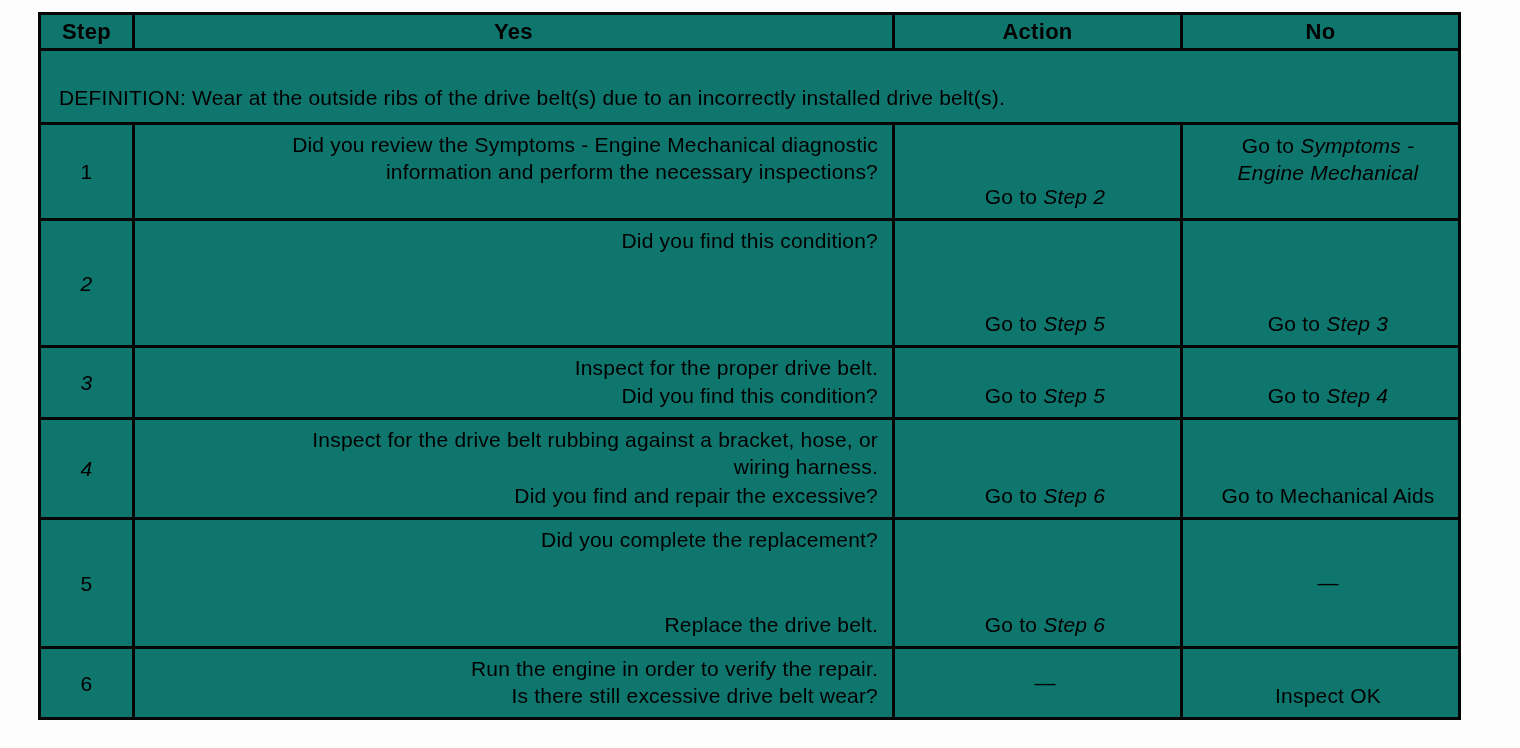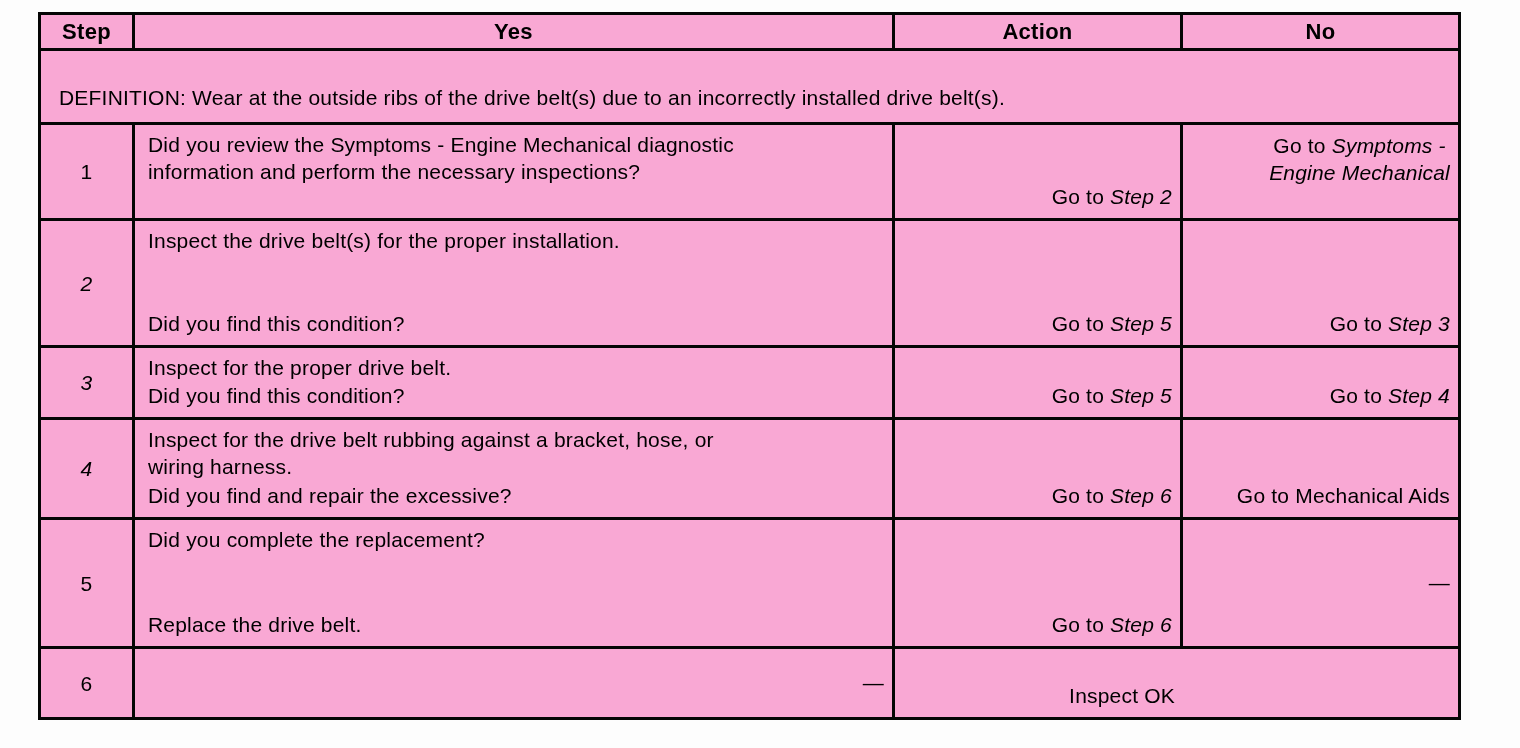--- a/index.html
+++ b/index.html
@@ -19,21 +19,21 @@
     background: #fdfdfd;
   }
   .tbl {
     position: absolute;
     left: 38px;
     top: 12px;
     display: grid;
     grid-template-columns: 94px 760px 288px 275px;
     grid-template-rows: 36px 74px 96px 127px 72px 100px 129px 68px;
     border: 3px solid #050505;
-    background: #f9a8d4;
+    background: #0f766e;
   }
   .c {
     border-right: 3px solid #050505;
     border-bottom: 3px solid #050505;
     box-sizing: border-box;
     overflow: hidden;
     font-size: 21px;
     line-height: 27px;
     letter-spacing: 0.2px;
     white-space: pre-line;
@@ -59,25 +59,26 @@
     display: flex;
     align-items: center;
     justify-content: center;
   }
   .step.it { font-style: italic; }
   .action {
     display: flex;
     flex-direction: column;
     justify-content: space-between;
     padding: 6px 14px 8px 13px;
+    text-align: right;
   }
   .goto {
     display: flex;
     align-items: flex-end;
-    justify-content: flex-end;
+    justify-content: center;
     text-align: center;
     padding: 0 8px 8px 23px;
   }
   .goto.top {
     align-items: flex-start;
     padding-top: 7px;
     padding-bottom: 0;
   }
   .goto.mid {
     align-items: center;
@@ -109,21 +110,20 @@
     <div class="c goto">
       <span><span>Go to </span><span class="em">Step 2</span></span>
     </div>
     <div class="c goto top last-col">
       <span><span>Go to </span><span class="em">Symptoms -
 Engine Mechanical</span></span>
     </div>
 
     <div class="c step it"><span>2</span></div>
     <div class="c action">
-      <span>Inspect the drive belt(s) for the proper installation.</span>
       <span>Did you find this condition?</span>
     </div>
     <div class="c goto">
       <span><span>Go to </span><span class="em">Step 5</span></span>
     </div>
     <div class="c goto last-col">
       <span><span>Go to </span><span class="em">Step 3</span></span>
     </div>
 
     <div class="c step it"><span>3</span></div>
@@ -157,20 +157,24 @@
       <span>Replace the drive belt.</span>
     </div>
     <div class="c goto">
       <span><span>Go to </span><span class="em">Step 6</span></span>
     </div>
     <div class="c goto mid last-col">
       <span><span>—</span><span class="em"></span></span>
     </div>
 
     <div class="c step last-row"><span>6</span></div>
+    <div class="c action last-row">
+      <span>Run the engine in order to verify the repair.</span>
+      <span>Is there still excessive drive belt wear?</span>
+    </div>
     <div class="c goto mid last-row">
       <span><span>—</span><span class="em"></span></span>
     </div>
     <div class="c goto last-col last-row">
       <span><span>Inspect OK</span><span class="em"></span></span>
     </div>
 
   </div>
 </div>
 

